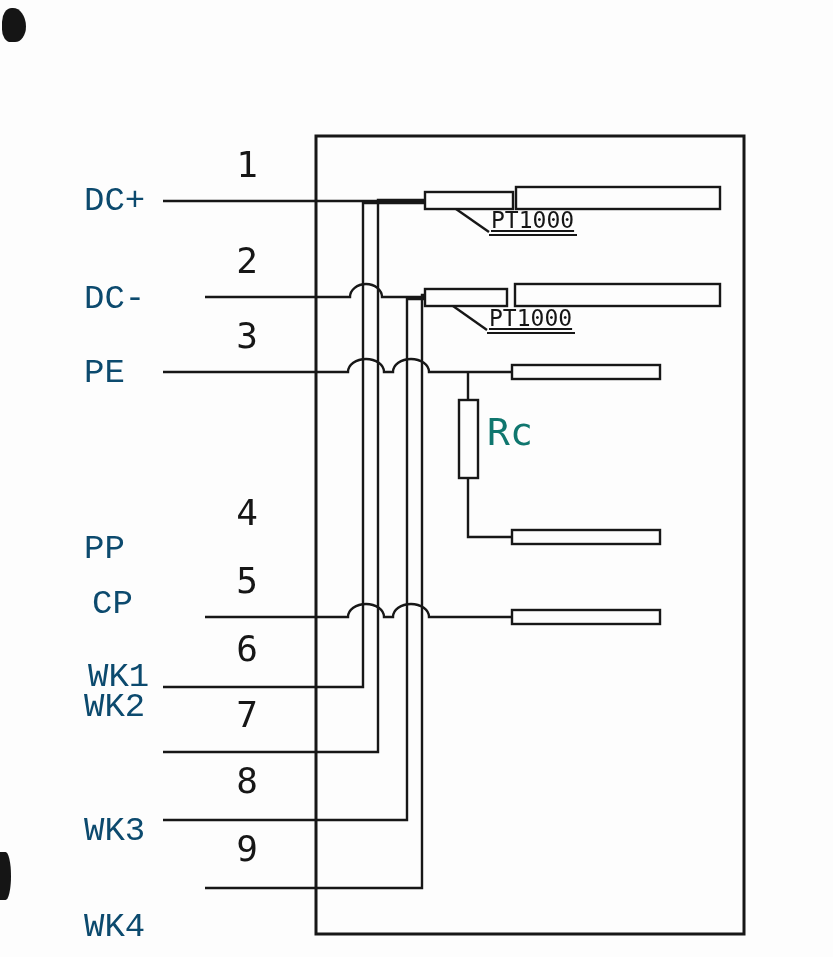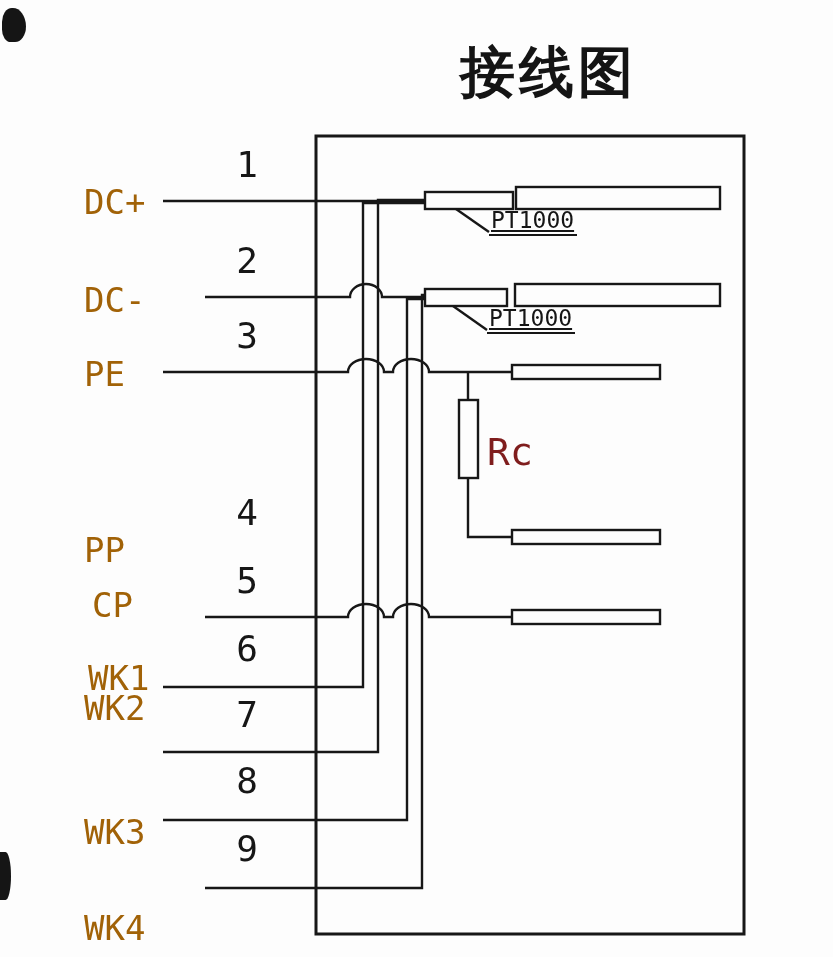--- a/index.html
+++ b/index.html
@@ -7,39 +7,38 @@
   body {
     width:833px; height:957px; position:relative; overflow:hidden;
     font-family:"DejaVu Sans Mono","Liberation Mono",monospace;
   }
   .stage { position:absolute; left:0; top:0; width:833px; height:957px; background:#fdfdfd; }
   .title {
     position:absolute; left:460px; top:36px;
     font-family:"DejaVu Sans","Liberation Sans",sans-serif;
     font-size:55px; font-weight:600; color:#141414; letter-spacing:4px;
   }
-  .term-label { position:absolute; font-size:34px; color:#a16207; white-space:nowrap; }
+  .term-label { position:absolute; font-size:34px; color:#0c4a6e; white-space:nowrap;font-family:Liberation Mono, monospace; }
   .term-num   { position:absolute; width:30px; text-align:center; font-size:36px; color:#161616; }
   .pt-label   {
     position:absolute; font-size:23px; color:#161616;
     border-bottom:2.5px solid #161616; padding:0 3px 1px 2px; white-space:nowrap;text-decoration:underline;
   }
-  .rc-label   { position:absolute; left:487px; top:430px; font-size:38px; color:#7f1d1d; }
+  .rc-label   { position:absolute; left:487px; top:410px; font-size:38px; color:#0f766e; }
   svg.wires   { position:absolute; left:0; top:0; }
   svg.wires path { fill:none; stroke:#171717; stroke-width:2.4; }
   svg.wires .box  { fill:none; stroke:#171717; stroke-width:3; }
   svg.wires .comp { fill:#fdfdfd; stroke:#171717; stroke-width:2.4; }
   .artifact { position:absolute; background:#151515; }
 </style>
 </head>
 <body>
 
 <div class="stage">
 
-  <div class="title">接线图</div>
 
   <div class="term-label" style="left:84px;top:182px">DC+</div>
   <div class="term-label" style="left:84px;top:280px">DC-</div>
   <div class="term-label" style="left:84px;top:354px">PE</div>
   <div class="term-label" style="left:84px;top:530px">PP</div>
   <div class="term-label" style="left:92px;top:585px">CP</div>
   <div class="term-label" style="left:88px;top:658px">WK1</div>
   <div class="term-label" style="left:84px;top:688px">WK2</div>
   <div class="term-label" style="left:84px;top:812px">WK3</div>
   <div class="term-label" style="left:84px;top:908px">WK4</div>

